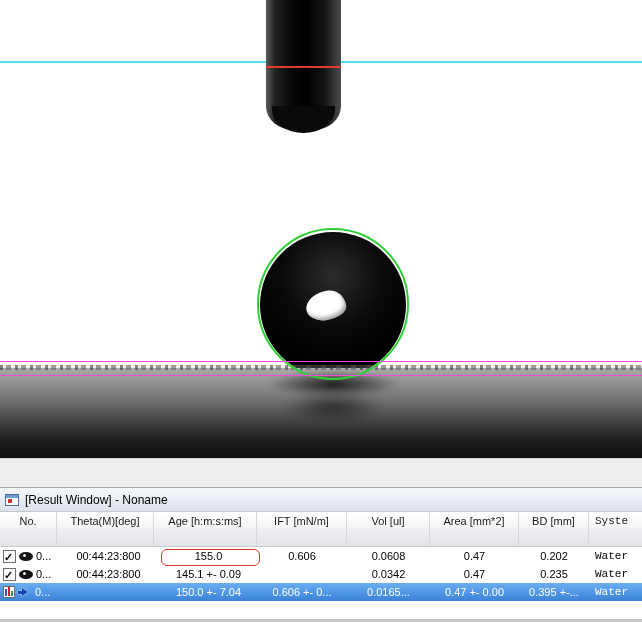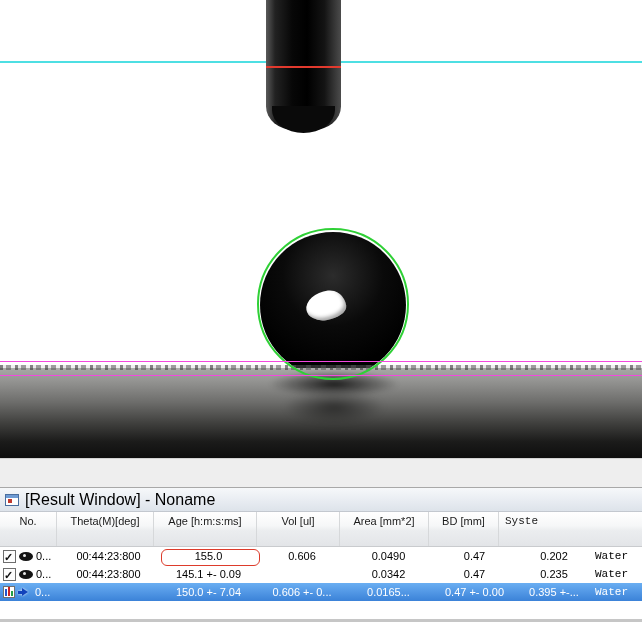--- a/index.html
+++ b/index.html
@@ -38,21 +38,21 @@
   .magenta-1{top:361px;} .magenta-2{top:375px;}
 
   
   .gap{position:absolute;left:0;top:458px;width:642px;height:29px;background:#eeeeee;border-top:1px solid #d2d2d2;box-sizing:border-box;}
 
   
   .result-window{position:absolute;left:0;top:487px;width:642px;height:135px;background:#fff;border-top:1px solid #a8a8a8;box-sizing:content-box;}
   .title-bar{height:24px;display:flex;align-items:center;gap:6px;padding-left:5px;
           background:linear-gradient(180deg,#f6f8fa 0%,#e7ebf1 60%,#dde3ea 100%);
           border-bottom:1px solid #c3c8cf;box-sizing:border-box;}
-  .title-text{font-size:16px;color:#000;}
+  .title-text{font-size:12px;color:#000;}
   .wicon{width:14px;height:12px;border:1px solid #4a6e9e;background:#fff;position:relative;box-sizing:border-box;}
   .wicon::before{content:"";position:absolute;left:0;right:0;top:0;height:3px;background:#6e9bd4;}
   .wicon::after{content:"";position:absolute;left:2px;bottom:2px;width:4px;height:4px;background:#c23a2f;}
 
   .thead{display:flex;height:35px;
           background:linear-gradient(180deg,#ffffff 0%,#f6f7f8 40%,#ebedef 55%,#e3e5e8 100%);
           border-bottom:1px solid #c9cbce;box-sizing:border-box;}
   .th{font-size:11px;color:#1a1a1a;line-height:18px;text-align:center;border-right:1px solid #d6d8da;box-sizing:border-box;overflow:hidden;white-space:nowrap;}
   .th:last-child{border-right:none;}
 
@@ -116,36 +116,37 @@
 
     <div class="title-bar">
       <div class="wicon"></div>
       <div class="title-text">[Result Window] - Noname</div>
     </div>
 
     <div class="thead">
       <div class="th c0">No.</div>
       <div class="th c2">Theta(M)[deg]</div>
       <div class="th c1">Age [h:m:s:ms]</div>
+      <div class="th c3">IFT [mN/m]</div>
       <div class="th c4">Vol [ul]</div>
       <div class="th c5">Area [mm*2]</div>
       <div class="th c6">BD [mm]</div>
       <div class="th c7">Syste</div>
     </div>
 
     <div class="trow">
       <div class="td c0">
         <span class="cb checked"></span>
         <span class="eye"></span>
         <span>0...</span>
       </div>
       <div class="td c1">00:44:23:800</div>
       <div class="td c2">155.0</div>
       <div class="td c3">0.606</div>
-      <div class="td c4">0.0490</div>
+      <div class="td c4">0.0608</div>
       <div class="td c5">0.47</div>
       <div class="td c6">0.202</div>
       <div class="td c7">Water</div>
     </div>
 
     <div class="trow">
       <div class="td c0">
         <span class="cb checked"></span>
         <span class="eye"></span>
         <span>0...</span>

